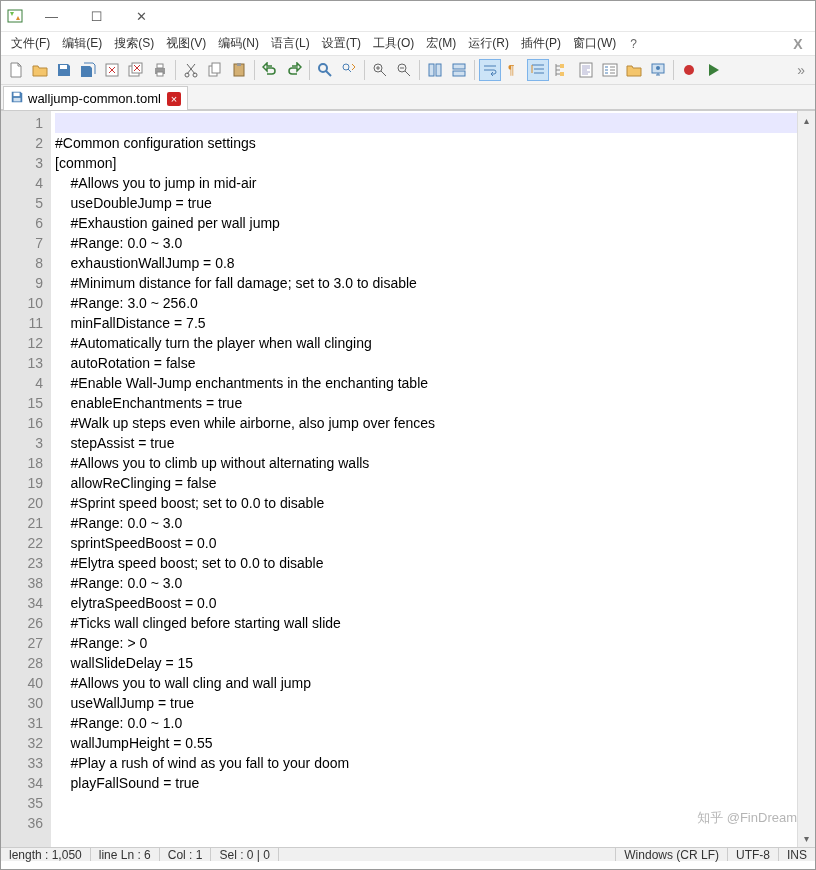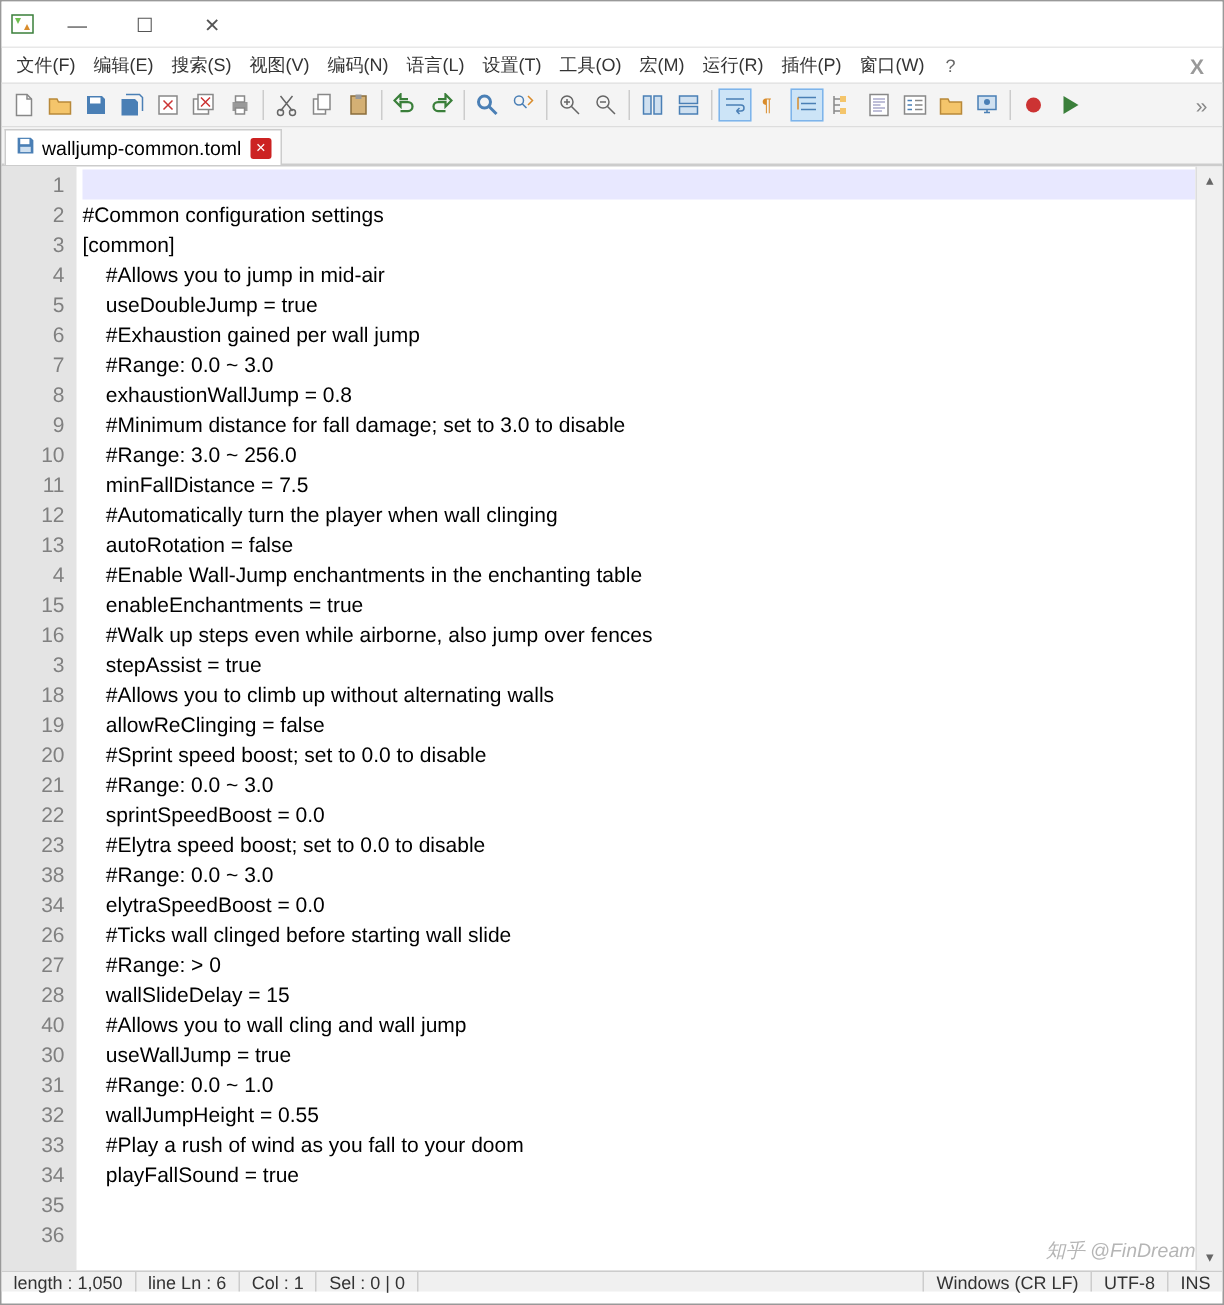--- a/index.html
+++ b/index.html
@@ -25,21 +25,21 @@
 .editor-wrap { display:flex; height:calc(100% - 30px - 24px - 30px - 25px - 22px); border-top:1px solid #ccc; }
 .gutter { width:50px; background:#e4e4e4; color:#808080; font-family:Consolas,"Courier New",monospace; font-size:14px; text-align:right; padding:2px 8px 2px 4px; line-height:20px; user-select:none; }
 .code { flex:1; font-family:Consolas,"Courier New",monospace; font-size:14px; line-height:20px; padding:2px 0 2px 4px; white-space:pre; overflow:hidden; color:#000; position:relative; }
 .code .hl-line { background:#e8e8ff; display:block; min-height:20px; }
 .scrollbar { width:18px; background:#f0f0f0; border-left:1px solid #ddd; position:relative; }
 .scroll-up, .scroll-dn { height:18px; display:flex; align-items:center; justify-content:center; color:#666; font-size:10px; cursor:pointer; }
 .scroll-dn { position:absolute; bottom:0; width:100%; }
 .statusbar { height:14px; background:#f0f0f0; border-top:1px solid #ccc; display:flex; font-size:12px; color:#333; }
 .sb-cell { padding:0 8px; border-right:1px solid #ccc; height:100%; display:flex; align-items:center; }
 .sb-spacer { flex:1; border-right:1px solid #ccc; height:100%; }
-.watermark { position:absolute; right:18px; bottom:26px; font-size:13px; color:rgba(120,120,120,0.55); font-style:italic; pointer-events:none; }
+.watermark { position:absolute; right:18px; bottom:42px; font-size:13px; color:rgba(120,120,120,0.55); pointer-events:none; }
 </style>
 </head>
 <body>
 
 <div class="titlebar">
   <span class="app-icon">
     <svg viewBox="0 0 16 16">
         <rect x="1" y="2" width="14" height="12" fill="#fff" stroke="#3a7f3a"></rect>
         <path d="M3 4 L7 4 L5 8 Z" fill="#6fbf4f"></path>
         <path d="M9 12 L13 12 L11 8 Z" fill="#d98c2b"></path>

